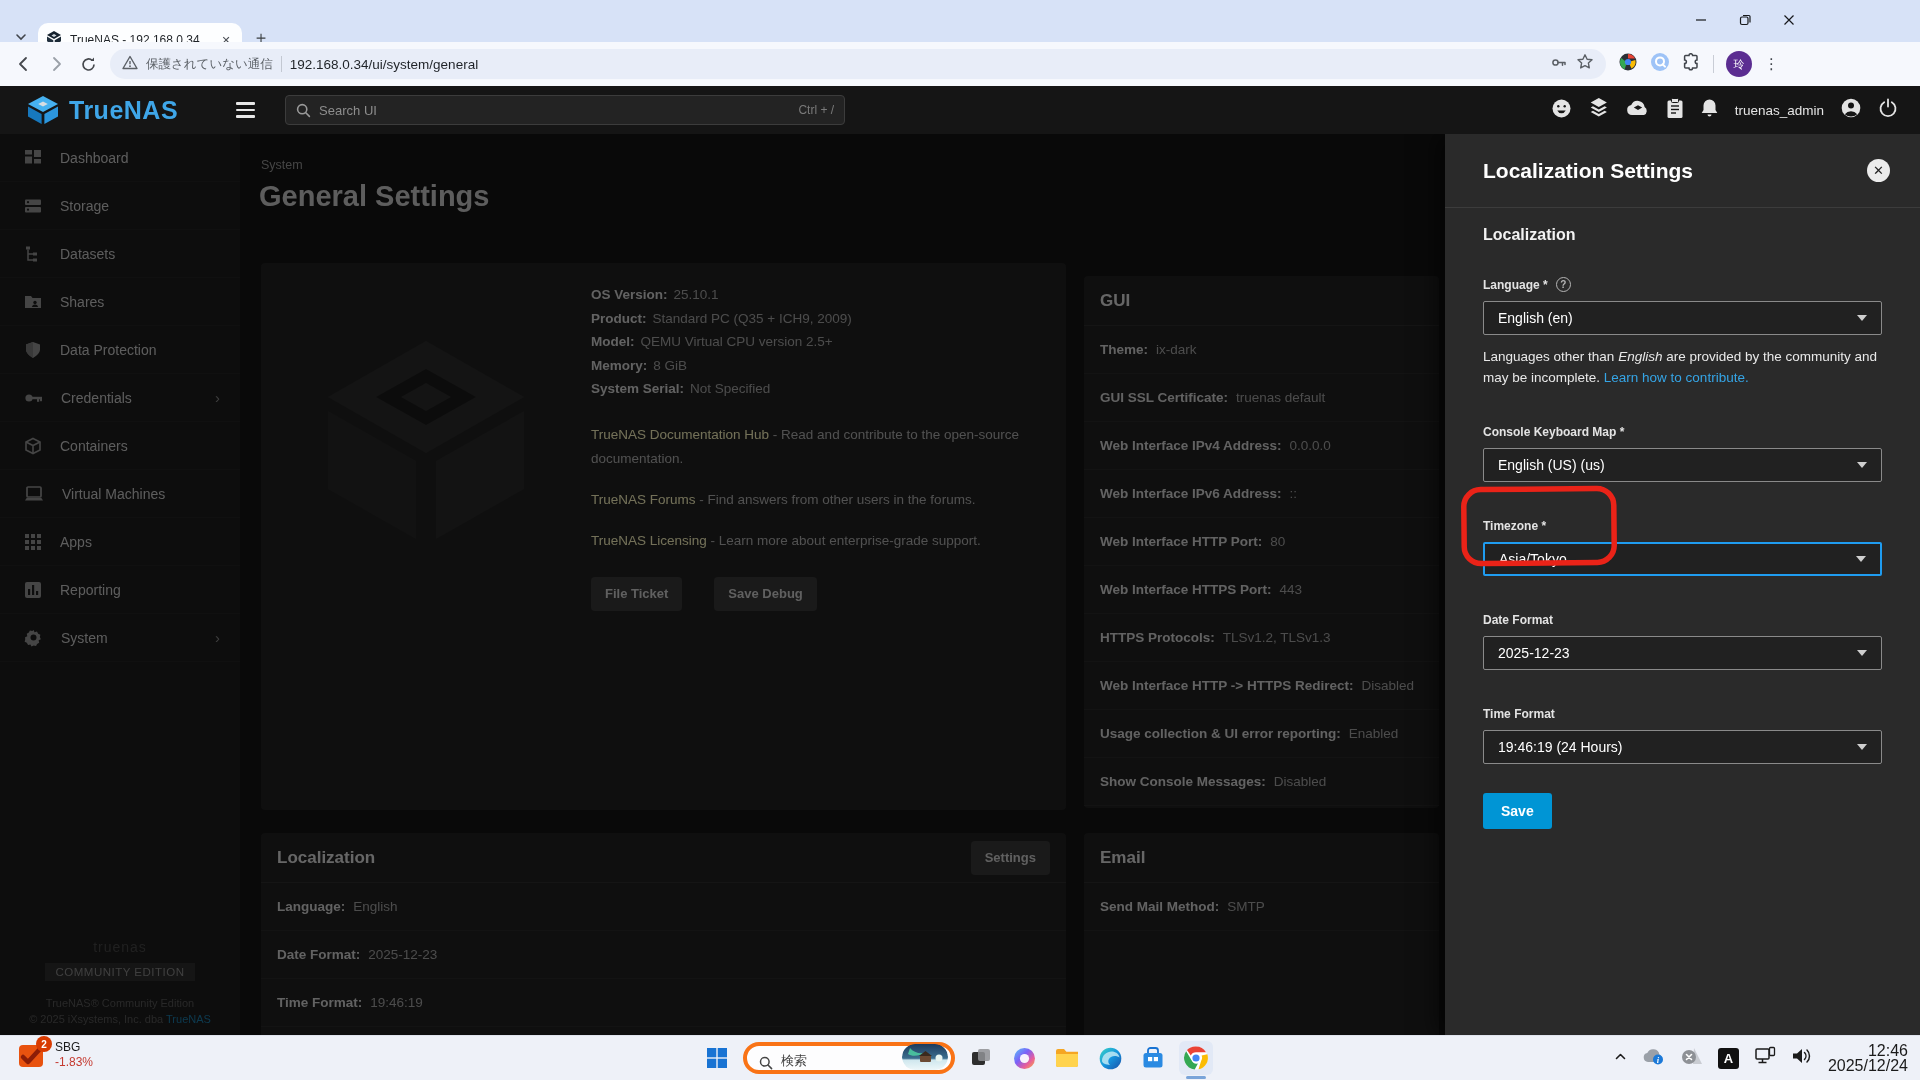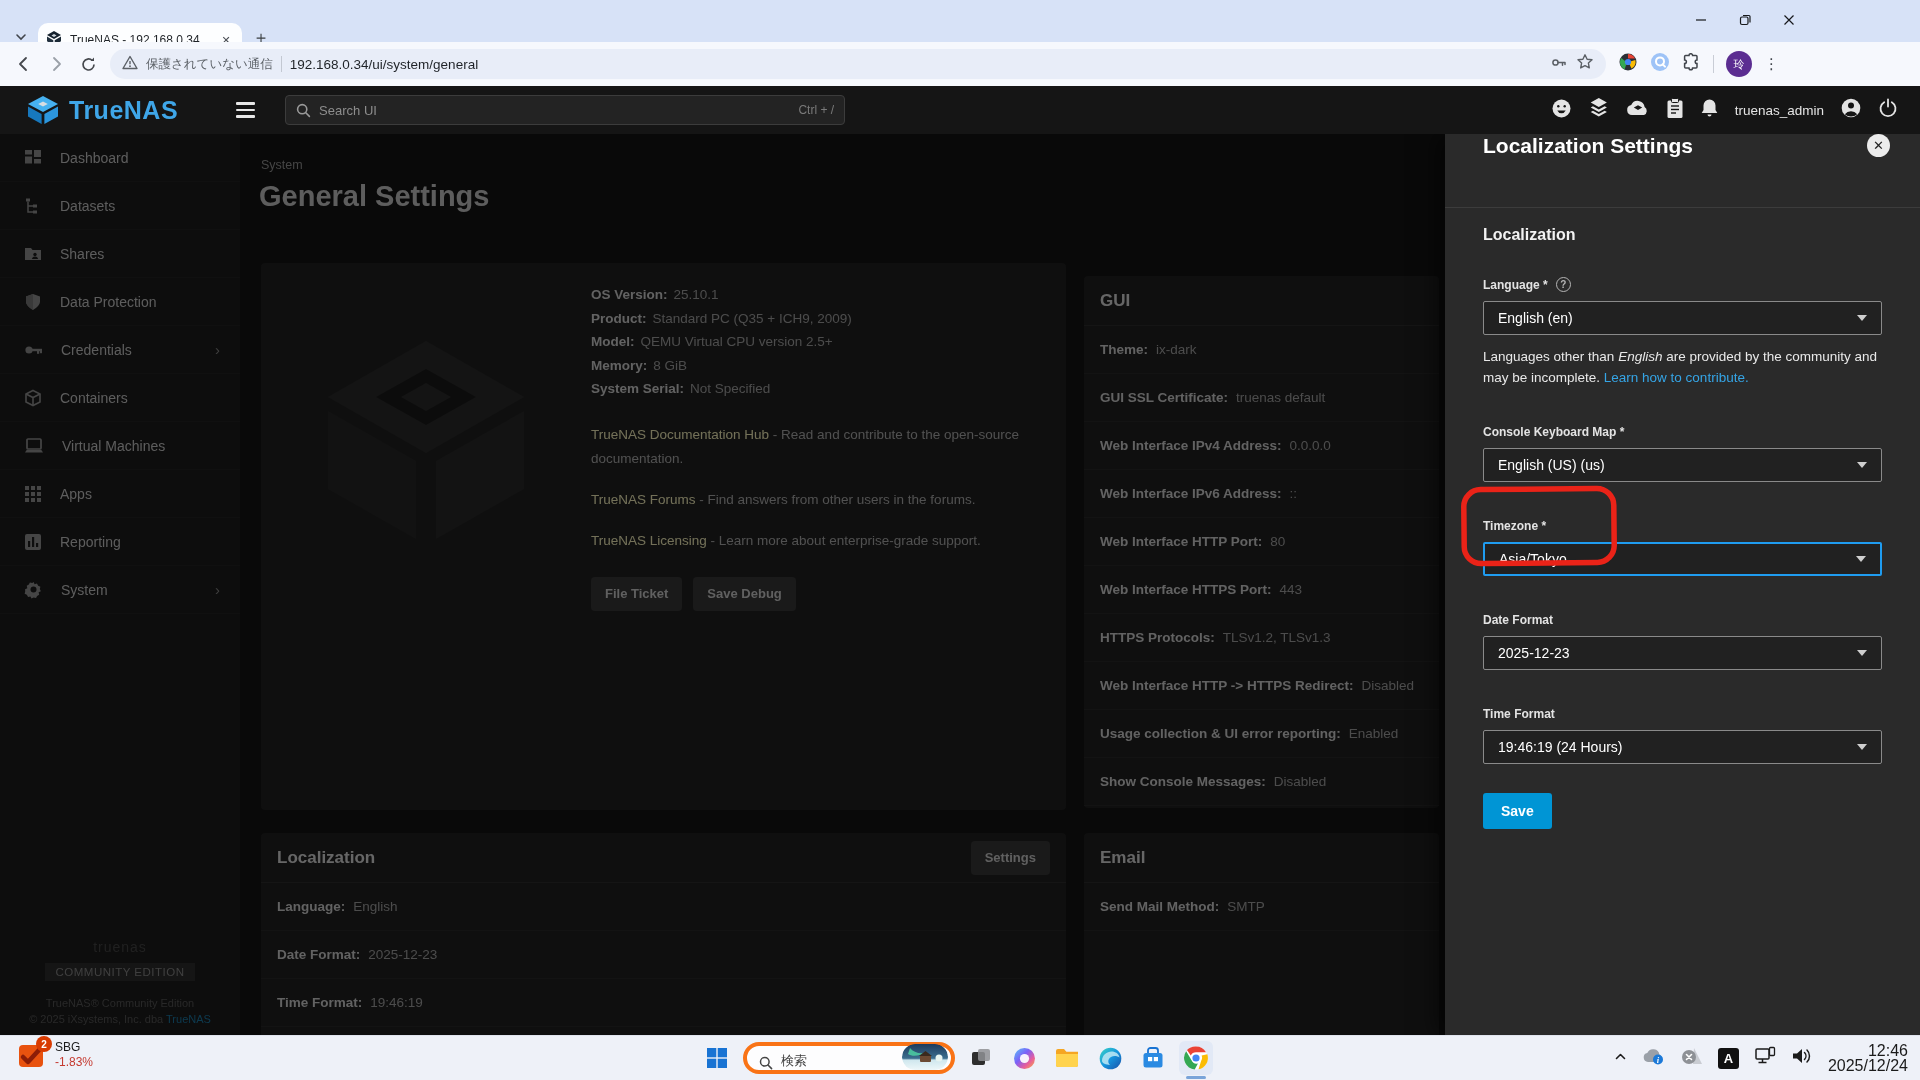--- a/index.html
+++ b/index.html
@@ -65,29 +65,29 @@
   .c-loc{left:21px;top:699px;width:805px;height:230px}
   .c-email{left:844px;top:699px;width:355px;height:230px}
   .support-body{display:flex;padding:20px 18px 0 0}
   .support-logo{width:330px;display:flex;align-items:flex-start;justify-content:center;padding-top:50px}
   .support-info{flex:1}
   .info-line{font-size:13.5px;line-height:23.5px;color:#a8a8a8}
   .info-line b{color:#d9d9d9;margin-right:6px}
   .sup-para{margin-top:17px;font-size:13.5px;line-height:24px;color:#b3b3b3}
   .sup-para.first{margin-top:22px}
   .sup-para a{color:#fef9c3;text-decoration:none}
-  .sup-btns{margin-top:24px;display:flex;gap:11px}
+  .sup-btns{margin-top:24px;display:flex;gap:32px}
   .kv-row{height:48px;display:flex;align-items:center;padding:0 16px;border-bottom:1px solid #2c2c2c;font-size:13.5px;color:#a8a8a8;white-space:nowrap}
   .kv-row b{color:#d9d9d9;margin-right:8px}
 
   .overlay{position:absolute;inset:0;background:rgba(0,0,0,.55);z-index:8}
 
   
   .panel{position:absolute;top:0;right:0;bottom:0;width:475px;background:#2a2a2a;z-index:9;box-shadow:-8px 0 22px rgba(0,0,0,.55)}
-  .panel-head{height:74px;display:flex;padding:0 30px 0 38px;border-bottom:1px solid #3c3c3c}
+  .panel-head{height:74px;display:flex;align-items:center;padding:0 30px 0 38px;border-bottom:1px solid #3c3c3c}
   .panel-title{font-size:21px;font-weight:bold;color:#fff}
   .panel-close{margin-left:auto;width:23px;height:23px;border-radius:50%;background:#ececec;color:#242424;display:flex;align-items:center;justify-content:center;font-size:13px;font-weight:bold;cursor:pointer}
   .panel-body{padding:18px 38px 0 38px}
   .panel-section{font-size:16px;font-weight:bold;color:#f2f2f2}
   .fgroup{margin-top:37px}
   .fgroup.fg1{margin-top:33px}
   .flabel{display:flex;align-items:center;gap:8px;font-size:12px;font-weight:bold;color:#e3e3e3}
   .fhelp-ico{width:15px;height:15px;border-radius:50%;border:1.5px solid #b5b5b5;color:#b5b5b5;font-size:10px;display:flex;align-items:center;justify-content:center;font-weight:bold}
   .fselect{margin-top:9px;height:34px;background:#212121;border:1px solid #8a8a8a;border-radius:2px;display:flex;align-items:center;padding:0 14px;cursor:pointer}
   .fselect.focused{border:2px solid #1f9cf0}
@@ -285,20 +285,29 @@
         <svg width="18" height="18" viewBox="0 0 18 18">
             <rect x="1" y="1" width="7" height="4.5" fill="#9a9a9a"></rect>
             <rect x="10" y="1" width="7" height="7" fill="#9a9a9a"></rect>
             <rect x="1" y="7.5" width="7" height="7" fill="#9a9a9a"></rect>
             <rect x="10" y="10" width="7" height="4.5" fill="#9a9a9a"></rect>
           </svg>
         <span class="sb-label">Dashboard</span>
       </div>
       <div class="sb-item">
         <svg width="18" height="18" viewBox="0 0 18 18">
+            <rect x="1" y="2.5" width="16" height="5.5" rx="1" fill="#9a9a9a"></rect>
+            <rect x="1" y="10" width="16" height="5.5" rx="1" fill="#9a9a9a"></rect>
+            <circle cx="4" cy="5.2" r="1.1" fill="#1d1d1d"></circle>
+            <circle cx="4" cy="12.7" r="1.1" fill="#1d1d1d"></circle>
+          </svg>
+        <span class="sb-label">Storage</span>
+      </div>
+      <div class="sb-item">
+        <svg width="18" height="18" viewBox="0 0 18 18">
             <rect x="2" y="1.5" width="4" height="3" fill="#9a9a9a"></rect>
             <rect x="9" y="7.5" width="4" height="3" fill="#9a9a9a"></rect>
             <rect x="9" y="13.5" width="4" height="3" fill="#9a9a9a"></rect>
             <path d="M4 4.5v10.5h5M4 9h5" fill="none" stroke="#9a9a9a" stroke-width="1.5"></path>
           </svg>
         <span class="sb-label">Datasets</span>
       </div>
       <div class="sb-item">
         <svg width="18" height="18" viewBox="0 0 18 18">
             <path d="M1 3h6l1.5 2H17v10H1z" fill="#9a9a9a"></path>

